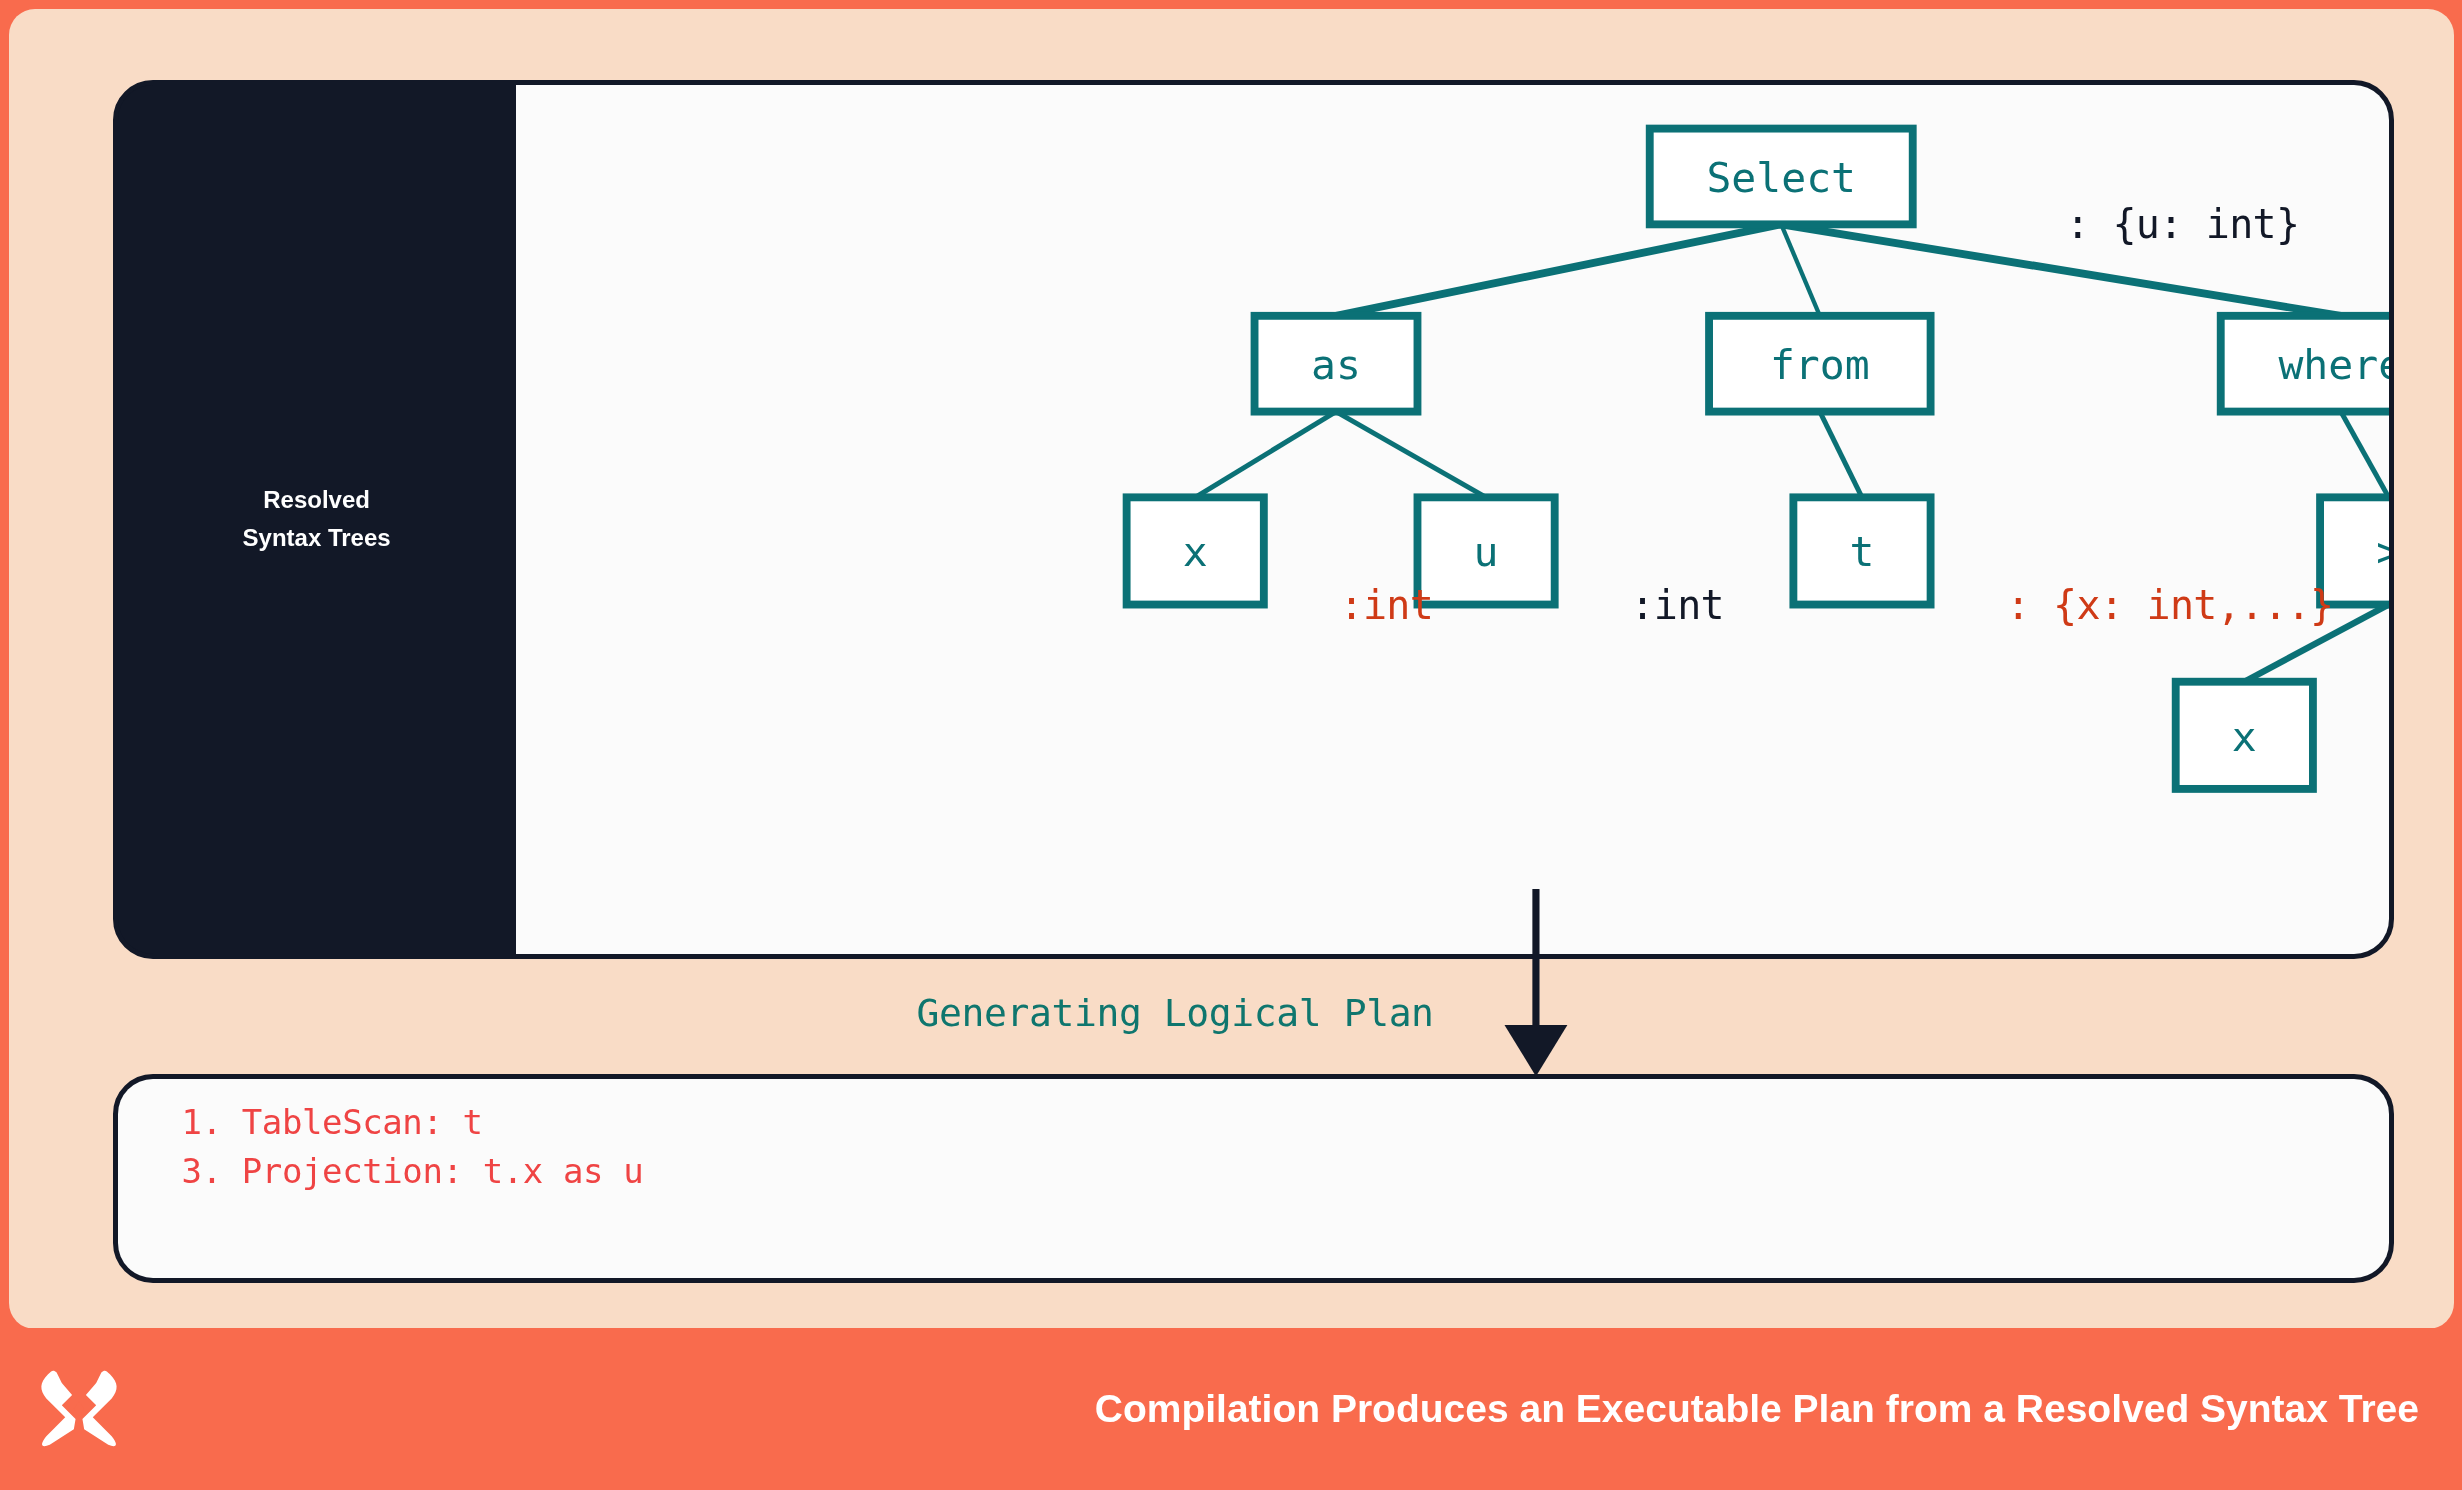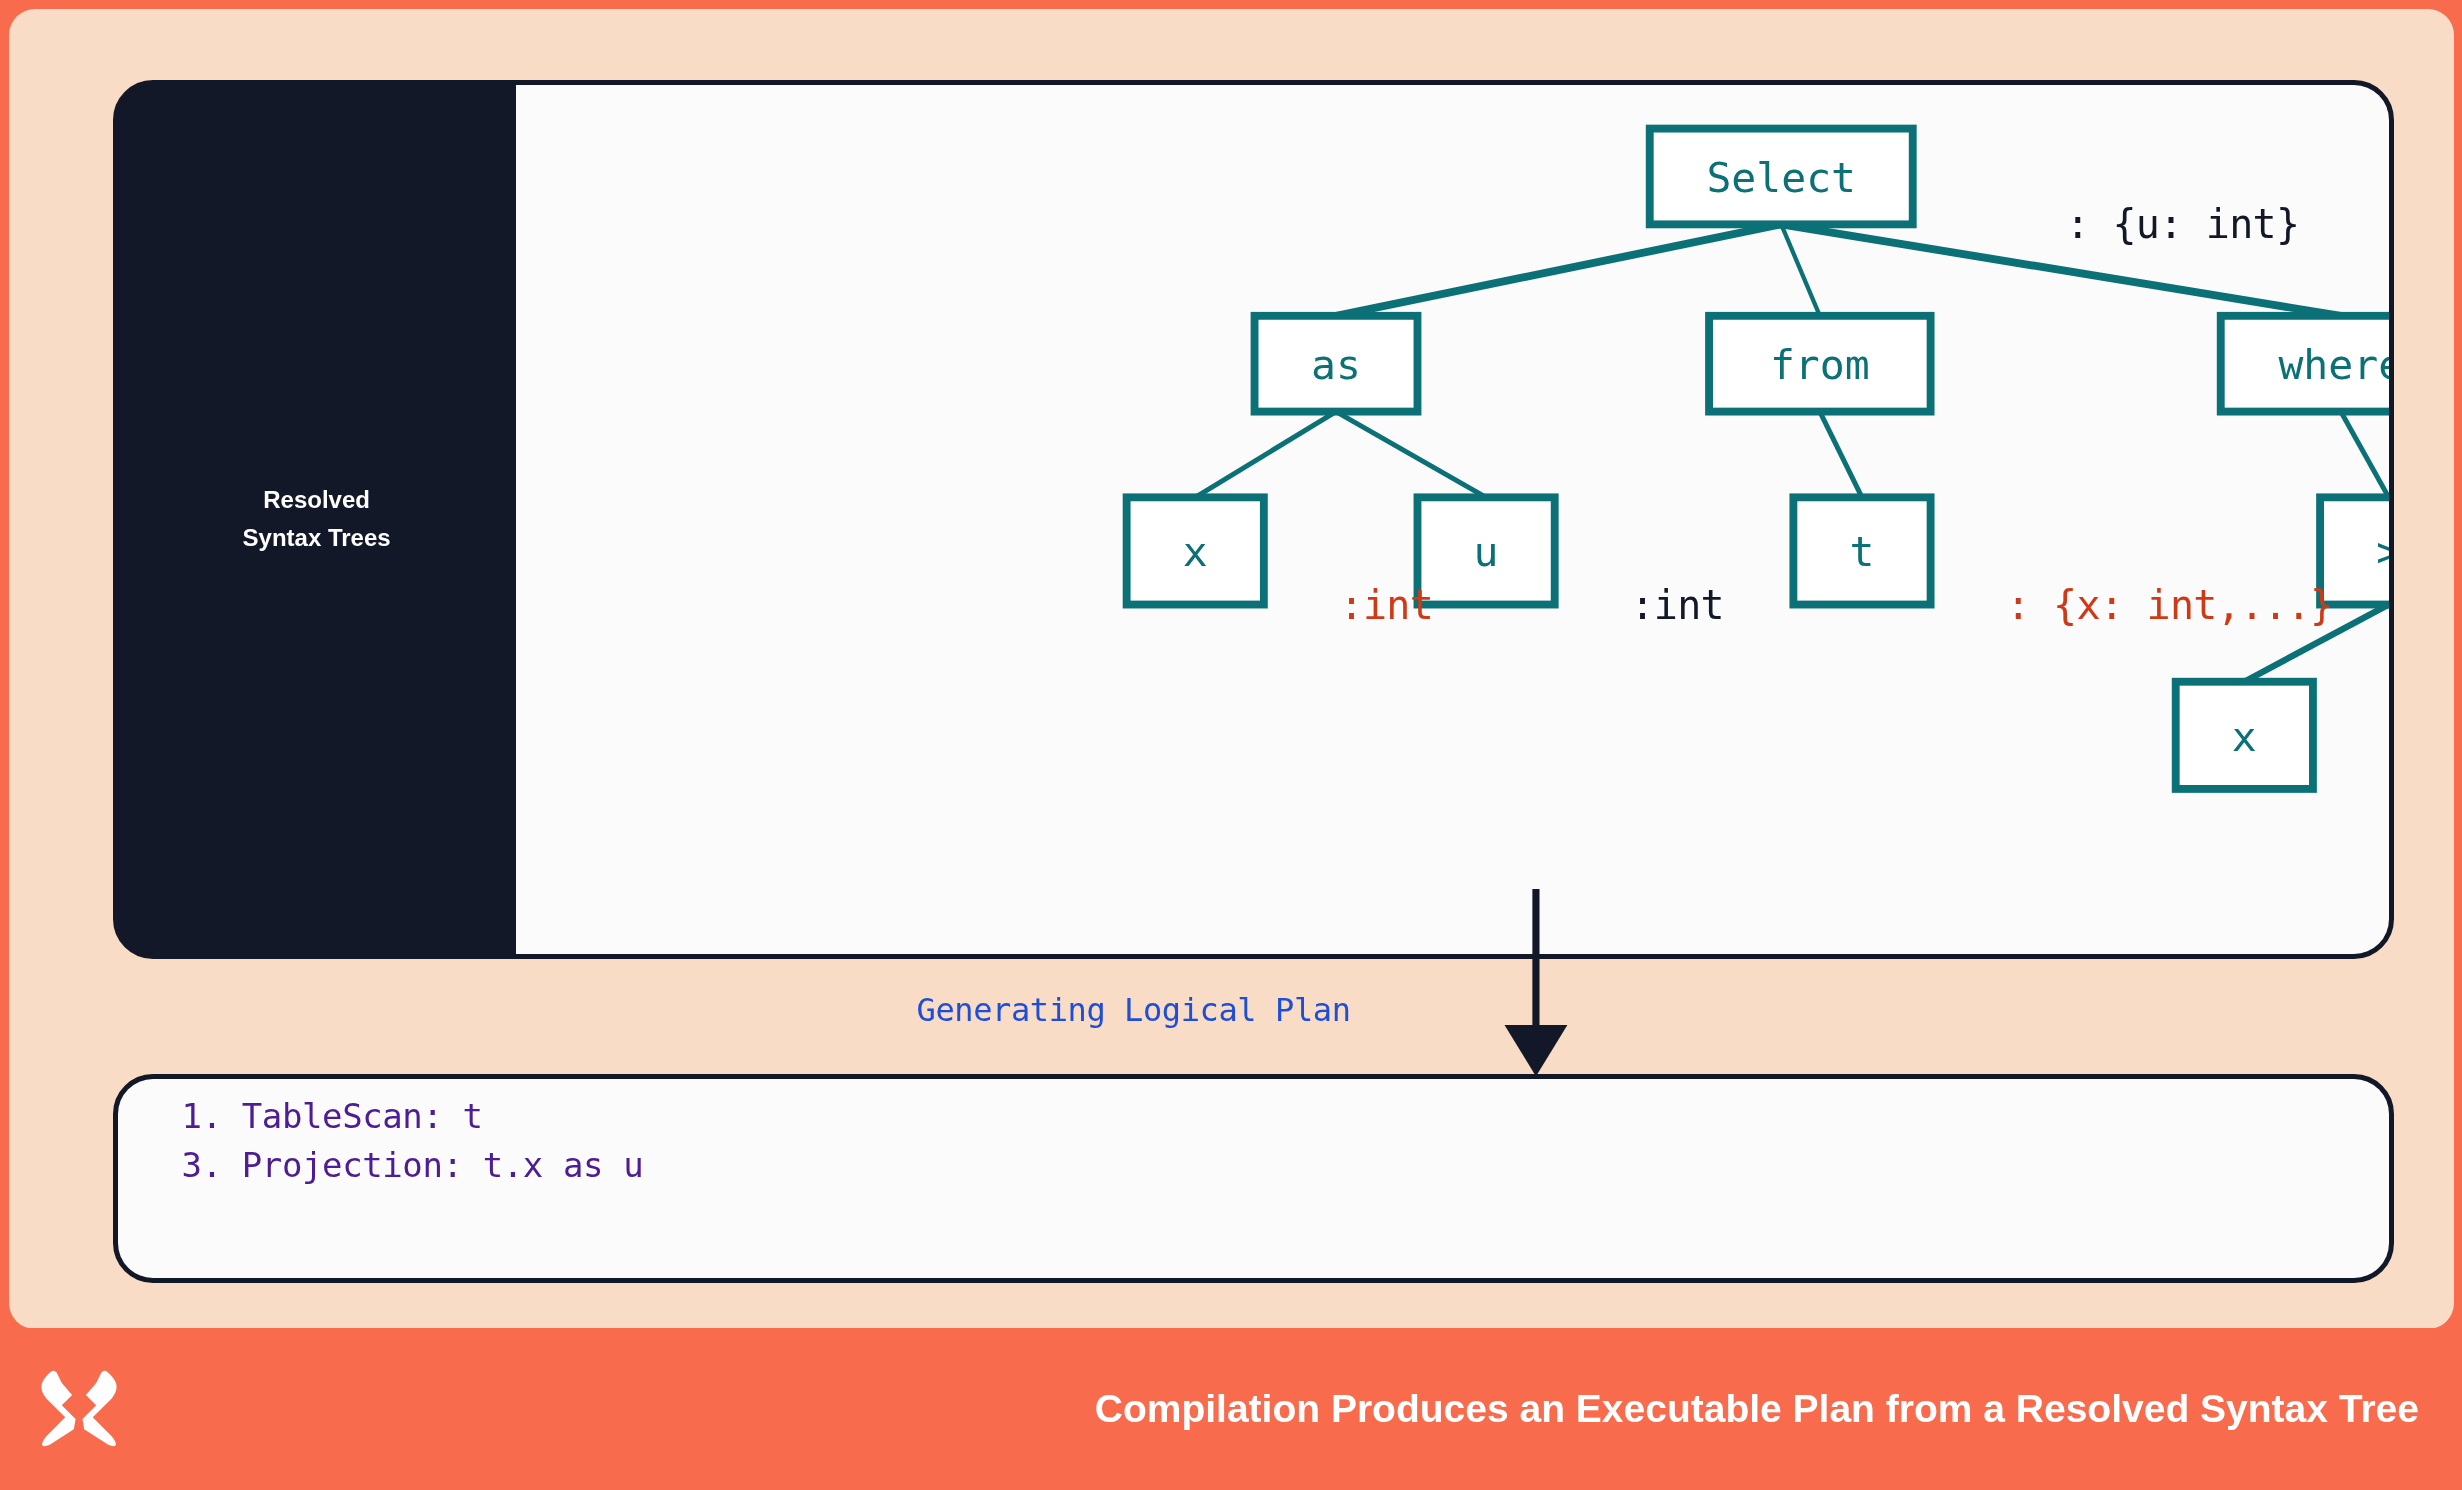--- a/index.html
+++ b/index.html
@@ -80,28 +80,28 @@
     width: 2281px;
     height: 209px;
   }
   #panel-plan .panel-label {
     width: 398px;
     font-size: 33px;
   }
   #plan-list {
     position: absolute;
     left: 64px;
-    top: 13px;
+    top: 19px;
     margin: 0;
     padding: 0;
     list-style: none;
     font-family: "DejaVu Sans Mono", monospace;
     font-size: 34px;
     line-height: 1.44;
-    color: #4c1d95;
+    color: #ef4444;
     letter-spacing: -0.4px;
   }
   #plan-list li { white-space: pre; }
 
   
   #tree-svg {
     position: absolute;
     left: 0;
     top: 0;
     width: 100%;
@@ -137,22 +137,22 @@
     left: 104px;
     top: 951px;
     width: 2281px;
     height: 114px;
   }
   #transition-label {
     position: absolute;
     left: 804px;
     top: 31px;
     font-family: "DejaVu Sans Mono", monospace;
-    font-size: 32px;
-    color: #1d4ed8;
+    font-size: 38px;
+    color: #0f766e;
     white-space: pre;
     letter-spacing: -0.4px;
   }
   #transition-arrow {
     position: absolute;
     left: 0;
     top: -71px;
     width: 2281px;
     height: 186px;
   }

